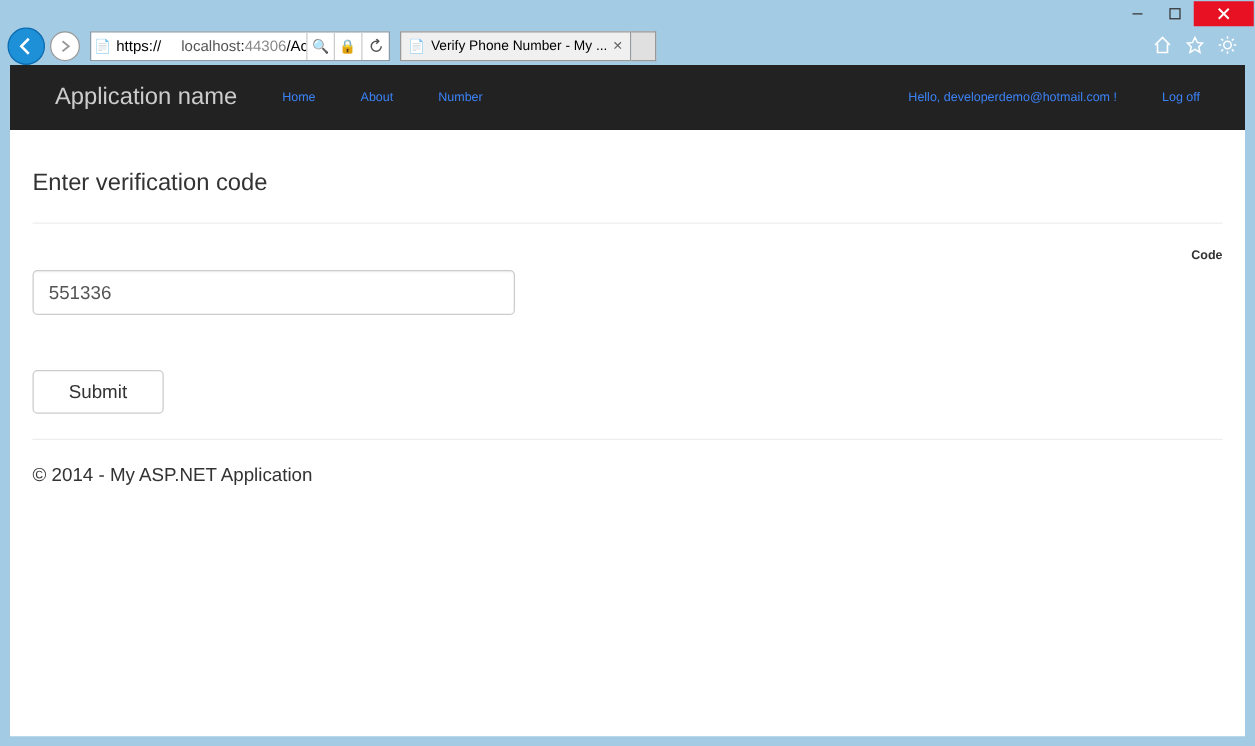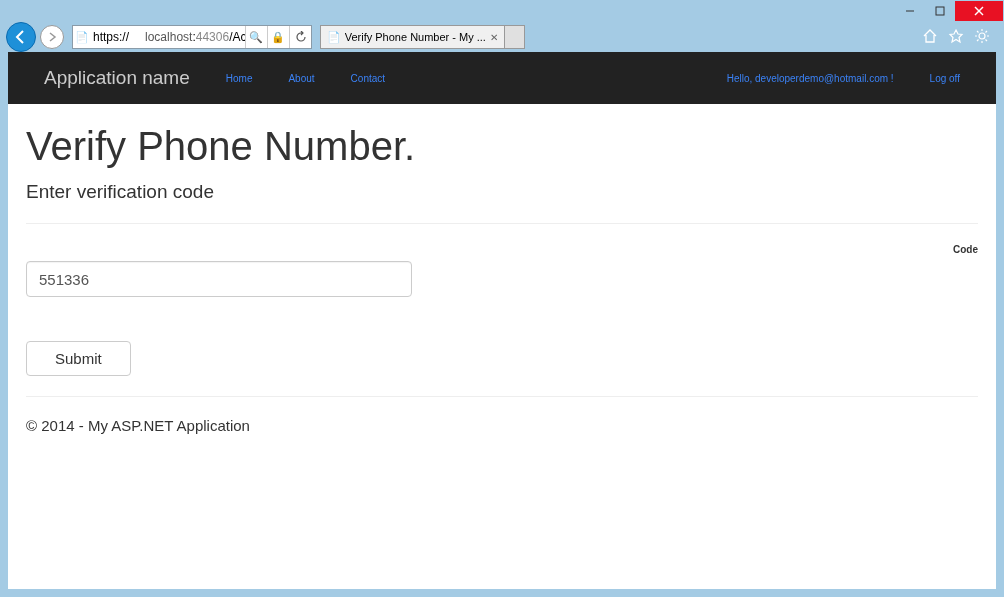--- a/index.html
+++ b/index.html
@@ -305,29 +305,28 @@
           </svg>
       </span>
     </div>
   </div>
 
   <div class="content-area">
     <div class="navbar">
       <span class="navbar-brand">Application name</span>
       <span class="nav-link">Home</span>
       <span class="nav-link">About</span>
-      <span class="nav-link">Contact</span>
+      <span class="nav-link">Number</span>
       <div class="nav-right">
         <span class="nav-link">Hello, developerdemo@hotmail.com !</span>
         <span class="nav-link">Log off</span>
       </div>
     </div>
 
     <div class="page-body">
-      <h1>Verify Phone Number.</h1>
       <h4>Enter verification code</h4>
       <hr>
       <label class="form-label">Code</label>
       <input class="form-input" type="text" value="551336" style="">
       <div>
         <button class="submit-btn">Submit</button>
       </div>
       <hr>
       <p class="footer">© 2014 - My ASP.NET Application</p>
     </div>

